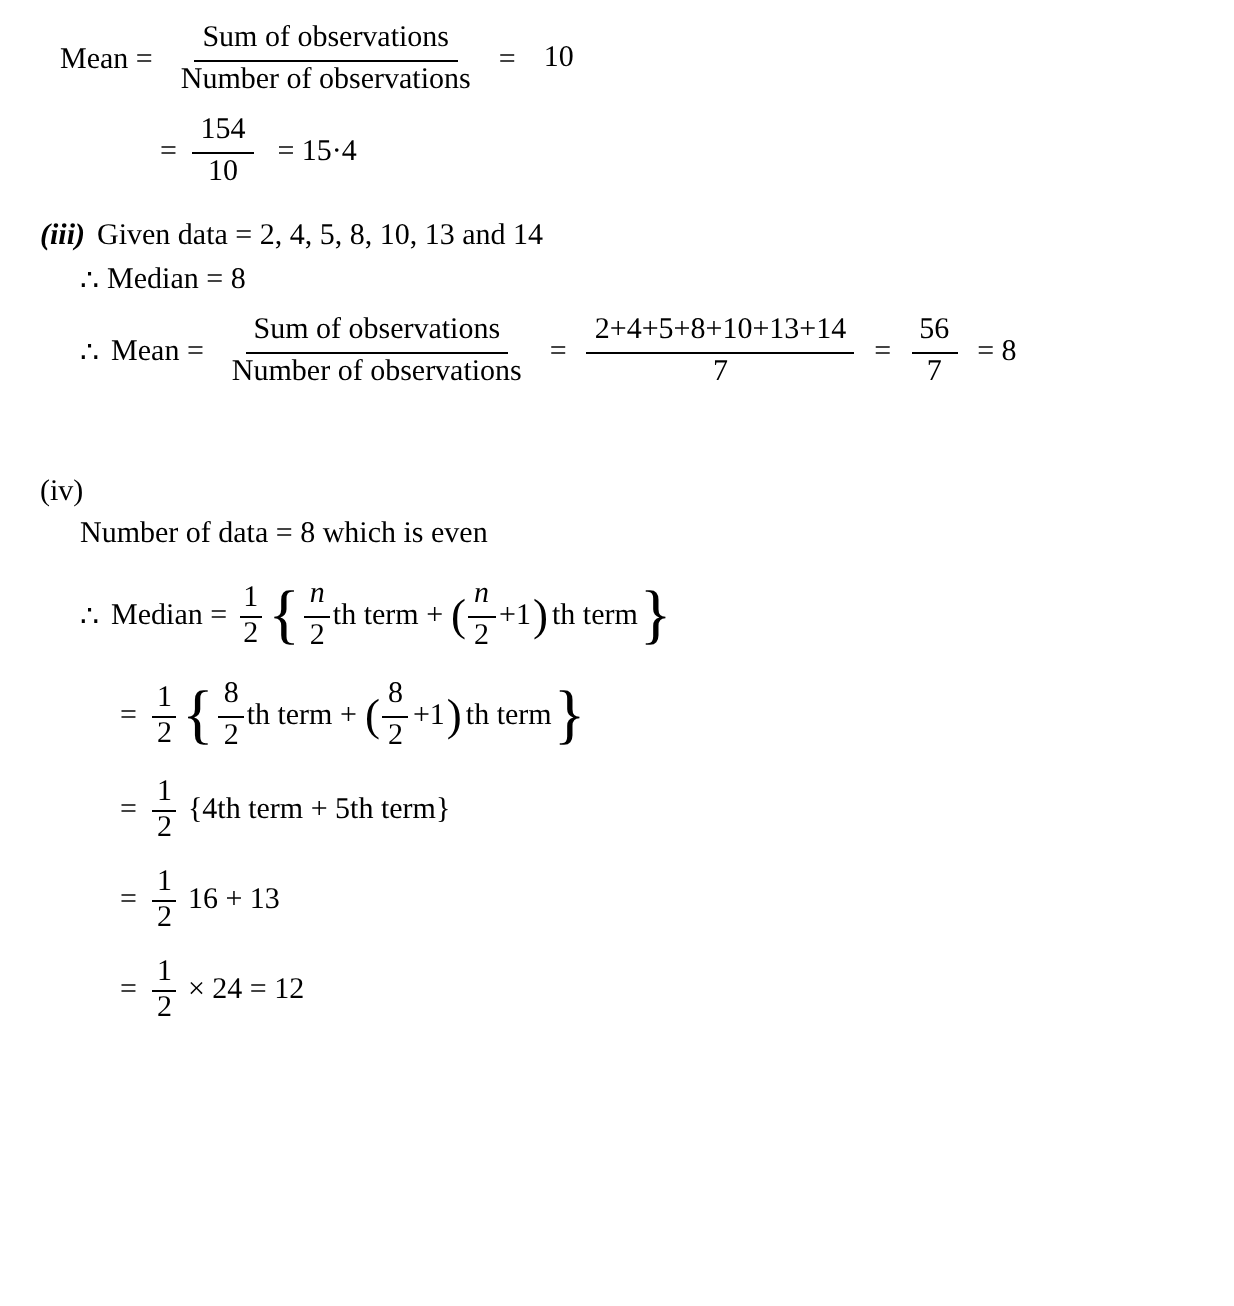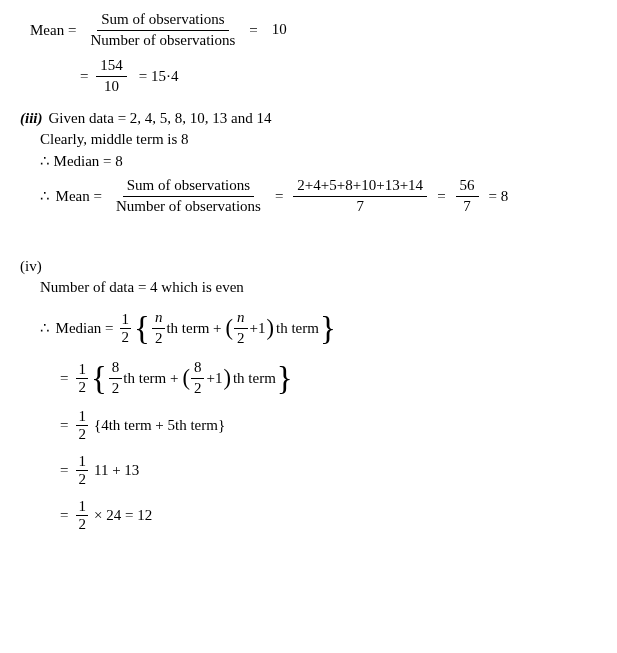--- a/index.html
+++ b/index.html
@@ -76,23 +76,20 @@
     <span style="margin-left:8px;">= 15·4</span>
   </div>
 </div>
 
 <div class="block" style="margin-top:14px;">
   <div class="line">
     <span style="font-style:italic; margin-right:6px;font-weight:bold;">(iii)</span>
     <span>Given data = 2, 4, 5, 8, 10, 13 and 14</span>
   </div>
   <div class="line indent1">
-    <span>Clearly, middle term is 8</span>
-  </div>
-  <div class="line indent1">
     <span style="margin-right:4px;">∴</span>
     <span>Median = 8</span>
   </div>
   <div class="line" style="margin-top:6px; align-items:center; margin-left:20px;">
     <span style="margin-right:6px;">∴</span>
     <span style="margin-right:6px;">Mean =</span>
     <span class="fraction">
       <span class="num">Sum of observations</span>
       <span class="den">Number of observations</span>
     </span>
@@ -108,21 +105,21 @@
     </span>
     <span style="margin-left:6px;">= 8</span>
   </div>
 </div>
 
 <div class="block" style="margin-top:14px;">
   <div class="line">
     <span style="margin-right:6px;margin-top:28px;">(iv)</span>
   </div>
   <div class="line indent1">
-    <span>Number of data = 4 which is even</span>
+    <span>Number of data = 8 which is even</span>
   </div>
 
   <div class="line" style="margin-top:12px; align-items:center; margin-left:20px;">
     <span style="margin-right:6px;">∴</span>
     <span style="margin-right:4px;">Median =</span>
     <span class="half-frac">
       <span class="num">1</span>
       <span class="den">2</span>
     </span>
     <span style="font-size:2.2em; line-height:1; margin:0 1px;">{</span>
@@ -173,21 +170,21 @@
     </span>
     <span style="margin-left:4px;">{4th term + 5th term}</span>
   </div>
 
   <div class="line" style="margin-top:10px; align-items:center; margin-left:40px;">
     <span style="margin-right:6px;">=</span>
     <span class="half-frac">
       <span class="num">1</span>
       <span class="den">2</span>
     </span>
-    <span style="margin-left:4px;">11 + 13</span>
+    <span style="margin-left:4px;">16 + 13</span>
   </div>
 
   <div class="line" style="margin-top:10px; align-items:center; margin-left:40px;">
     <span style="margin-right:6px;">=</span>
     <span class="half-frac">
       <span class="num">1</span>
       <span class="den">2</span>
     </span>
     <span style="margin-left:4px;">× 24 = 12</span>
   </div>

